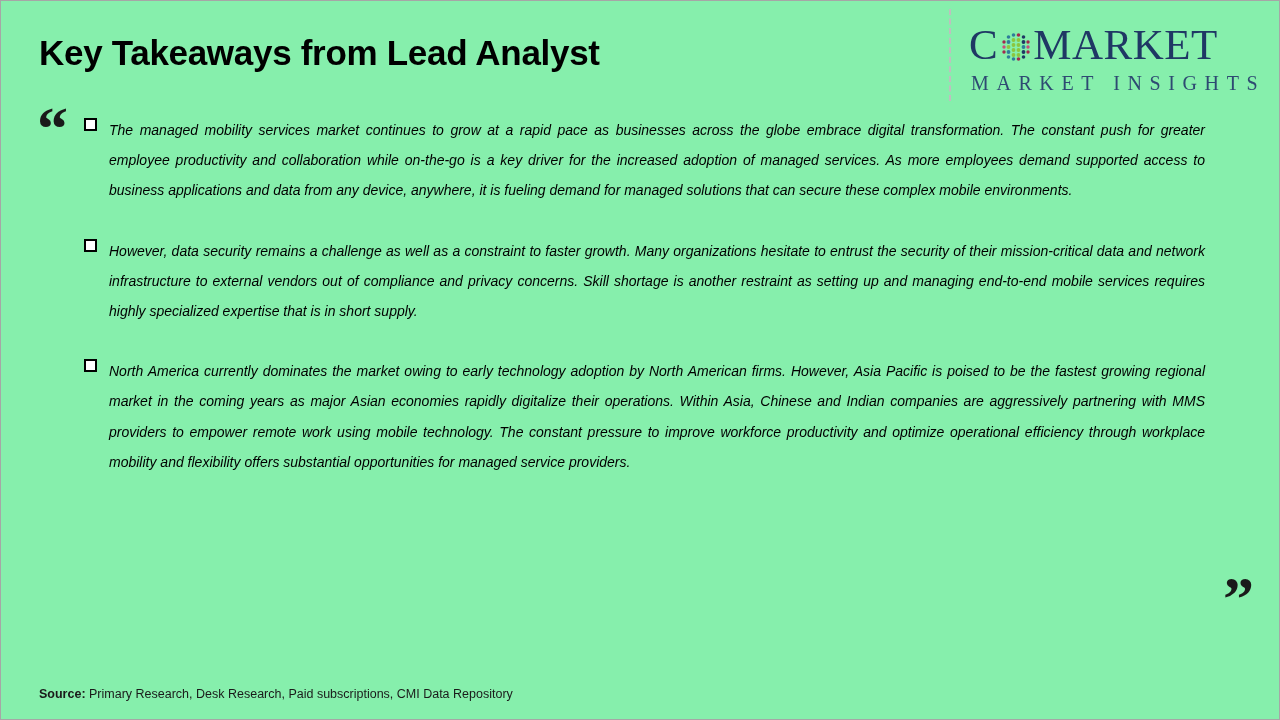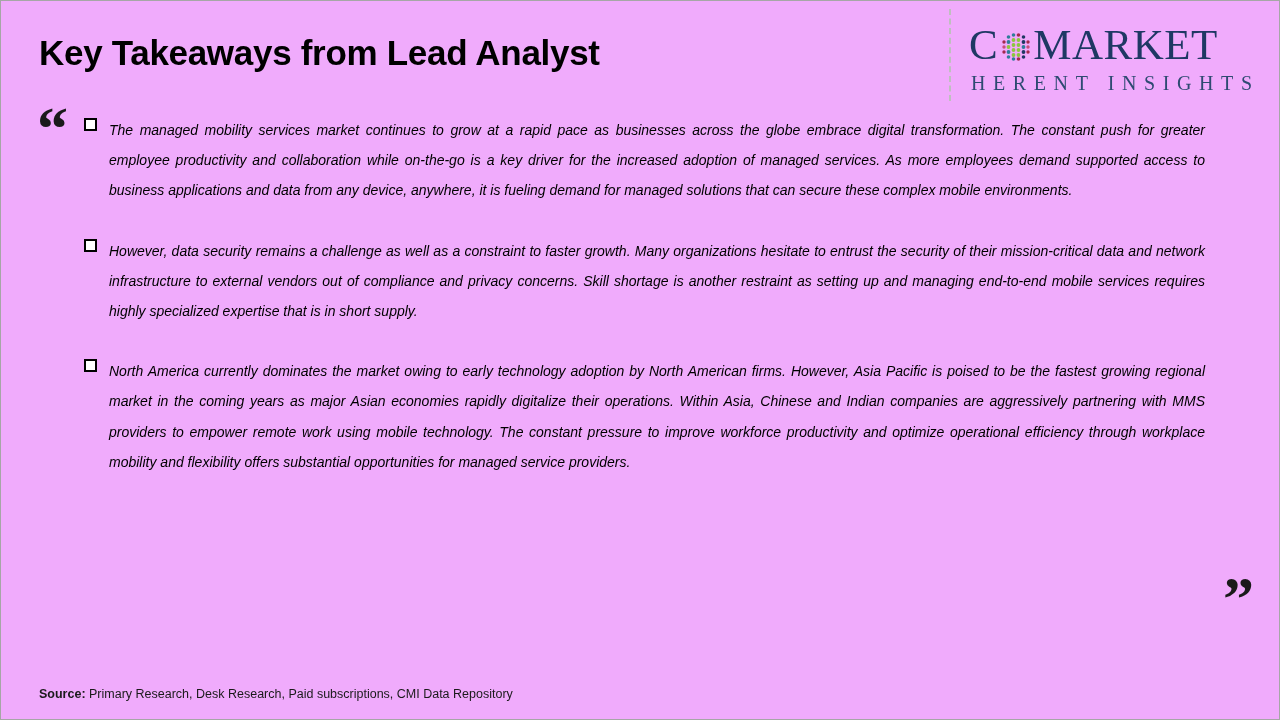--- a/index.html
+++ b/index.html
@@ -14,21 +14,21 @@
     font-family: "Liberation Sans", sans-serif;
     overflow: hidden;
   }
 
   .slide {
     position: relative;
     width: 1280px;
     height: 720px;
     box-sizing: border-box;
     border: 1px solid #a6a6a6;
-    background: #f0abfc;
+    background: #86efac;
     overflow: hidden;
   }
 
   
   .header {
     position: absolute;
     top: 0;
     left: 0;
     width: 1280px;
     height: 104px;
@@ -233,21 +233,21 @@
               <circle cx="25.5" cy="27" r="1.8" fill="#1F3864"></circle>
 
               <circle cx="30" cy="12" r="1.7" fill="#A32A4E"></circle>
               <circle cx="30" cy="17" r="1.7" fill="#C94F7C"></circle>
               <circle cx="30" cy="22" r="1.7" fill="#A32A4E"></circle>
             </g>
           </svg>
         </span>
         <span class="logo-rest">MARKET</span>
       </div>
-      <div class="logo-sub">HERENT INSIGHTS</div>
+      <div class="logo-sub">MARKET INSIGHTS</div>
     </div>
   </div>
 
   <div class="quote-open">“</div>
 
   <div class="body-block">
 
     <div class="takeaway">
       <span class="takeaway-bullet"></span>
       <span class="takeaway-text">The managed mobility services market continues to grow at a rapid pace as businesses across the globe embrace digital transformation. The constant push for greater employee productivity and collaboration while on-the-go is a key driver for the increased adoption of managed services. As more employees demand supported access to business applications and data from any device, anywhere, it is fueling demand for managed solutions that can secure these complex mobile environments.</span>

